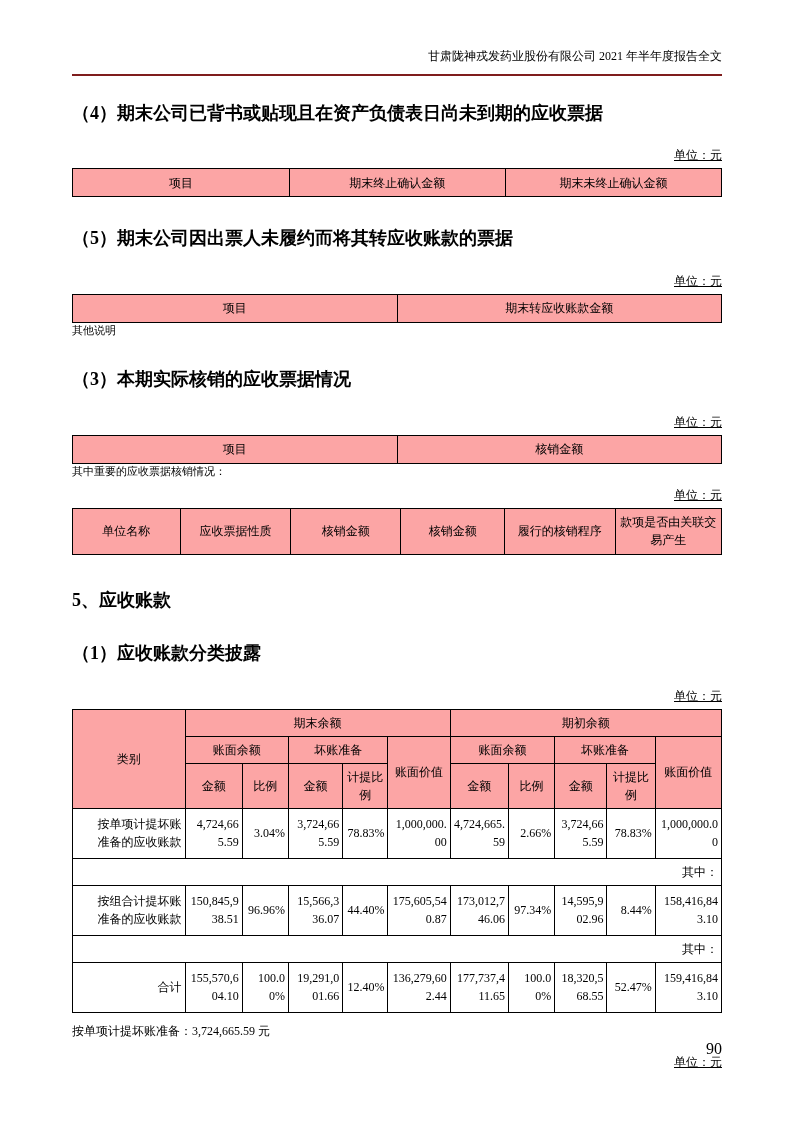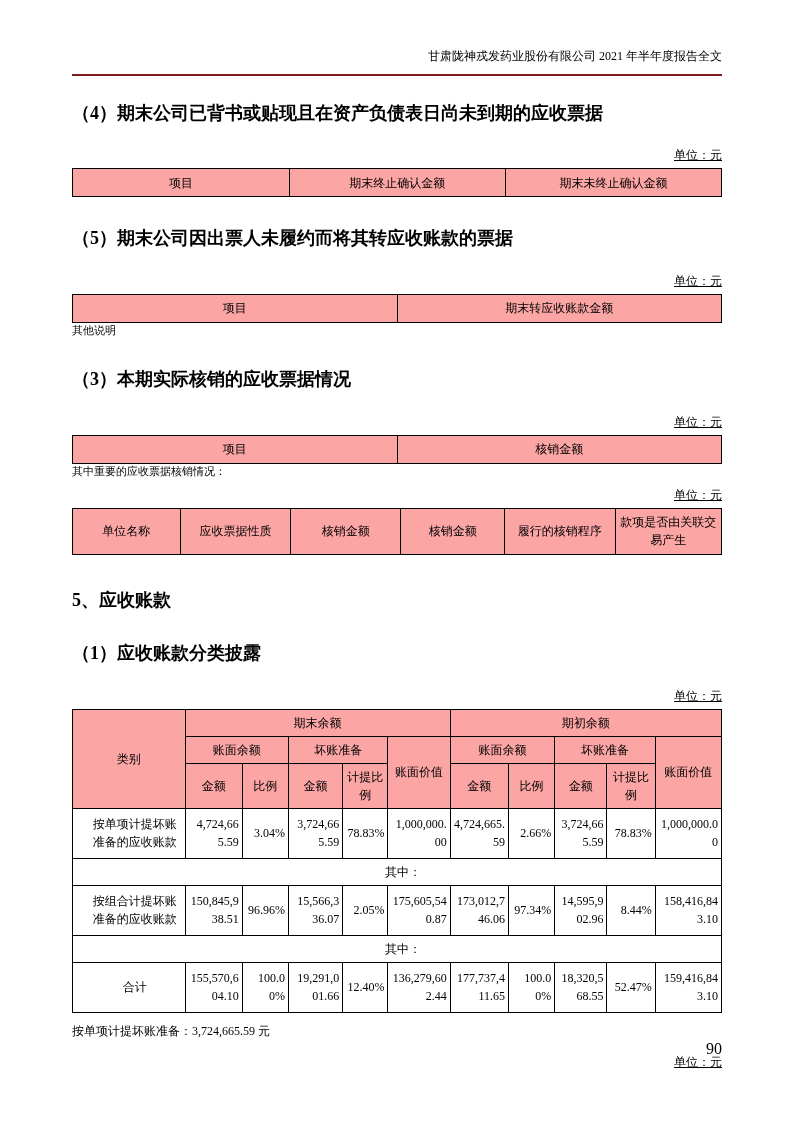--- a/index.html
+++ b/index.html
@@ -51,21 +51,21 @@
   }
   .tbl td {
     border: 1px solid #000;
     text-align: center;
     vertical-align: middle;
     padding: 4px 3px;
     font-weight: normal;
     word-break: break-all;
   }
   .tbl td.hd { background: #fca5a5; }
-  .tbl td.lbl { text-align: center; padding-left: 15px; }
+  .tbl td.lbl { text-align: right; padding-left: 15px; }
   .tbl td.num { text-align: right; padding-right: 3px; }
   .tbl tr.hrow td { height: 28px; }
   .tbl tr.hrow2 td { height: 46px; }
   table.big tr.ha td { height: 24px; }
   table.big tr.hb td { height: 26px; }
   table.big tr.hc td { height: 36px; }
   table.big tr.data td { height: 50px; }
   table.big tr.mid td { height: 24px; }
   .footnote { font-size: 12px; margin-top: 10px; }
   .page-number {
@@ -210,21 +210,21 @@
       <td class="num">1,000,000.00</td>
     </tr>
     <tr class="mid">
       <td class="lbl" colspan="11">其中：</td>
     </tr>
     <tr class="data">
       <td class="lbl">按组合计提坏账准备的应收账款</td>
       <td class="num">150,845,938.51</td>
       <td class="num">96.96%</td>
       <td class="num">15,566,336.07</td>
-      <td class="num">2.05%</td>
+      <td class="num">44.40%</td>
       <td class="num">175,605,540.87</td>
       <td class="num">173,012,746.06</td>
       <td class="num">97.34%</td>
       <td class="num">14,595,902.96</td>
       <td class="num">8.44%</td>
       <td class="num">158,416,843.10</td>
     </tr>
     <tr class="mid">
       <td class="lbl" colspan="11">其中：</td>
     </tr>

